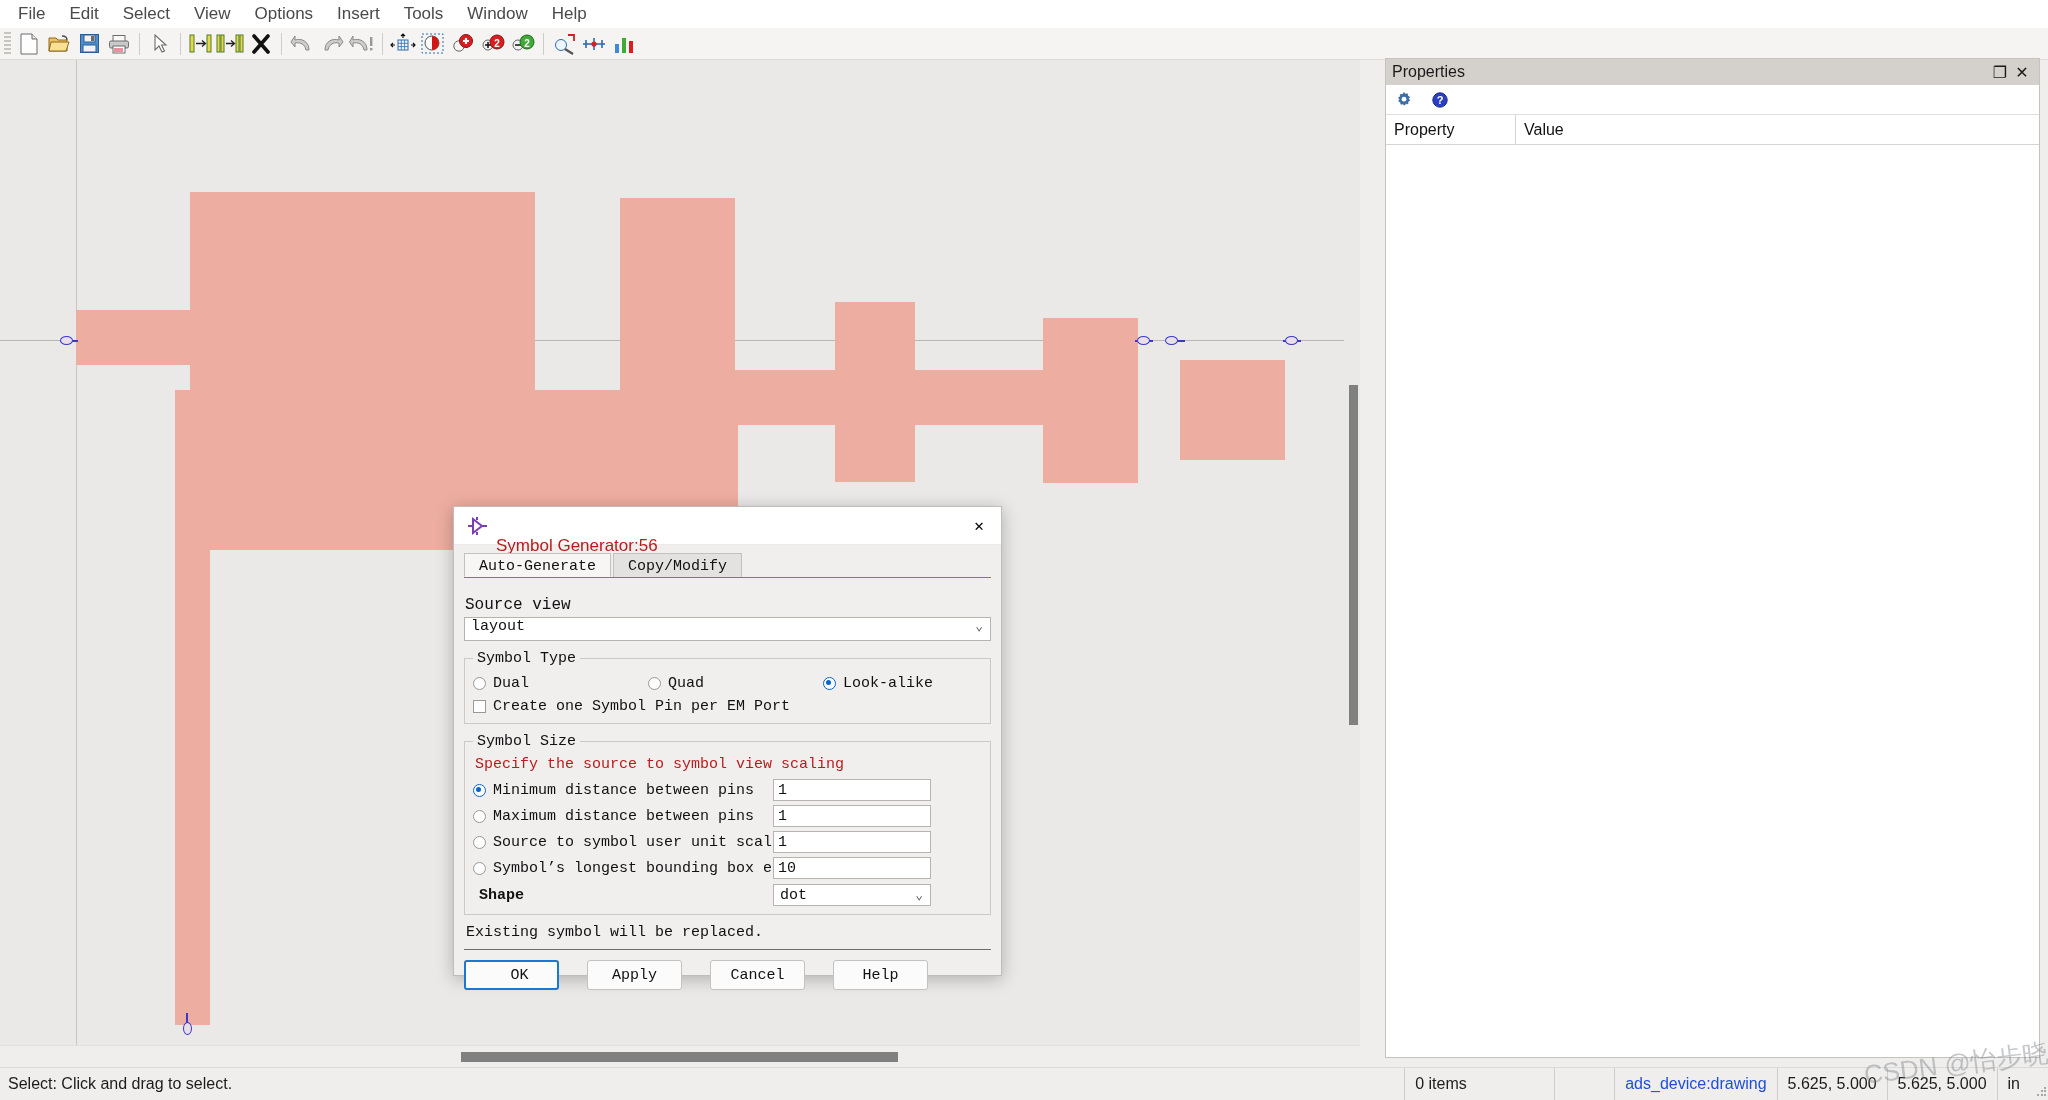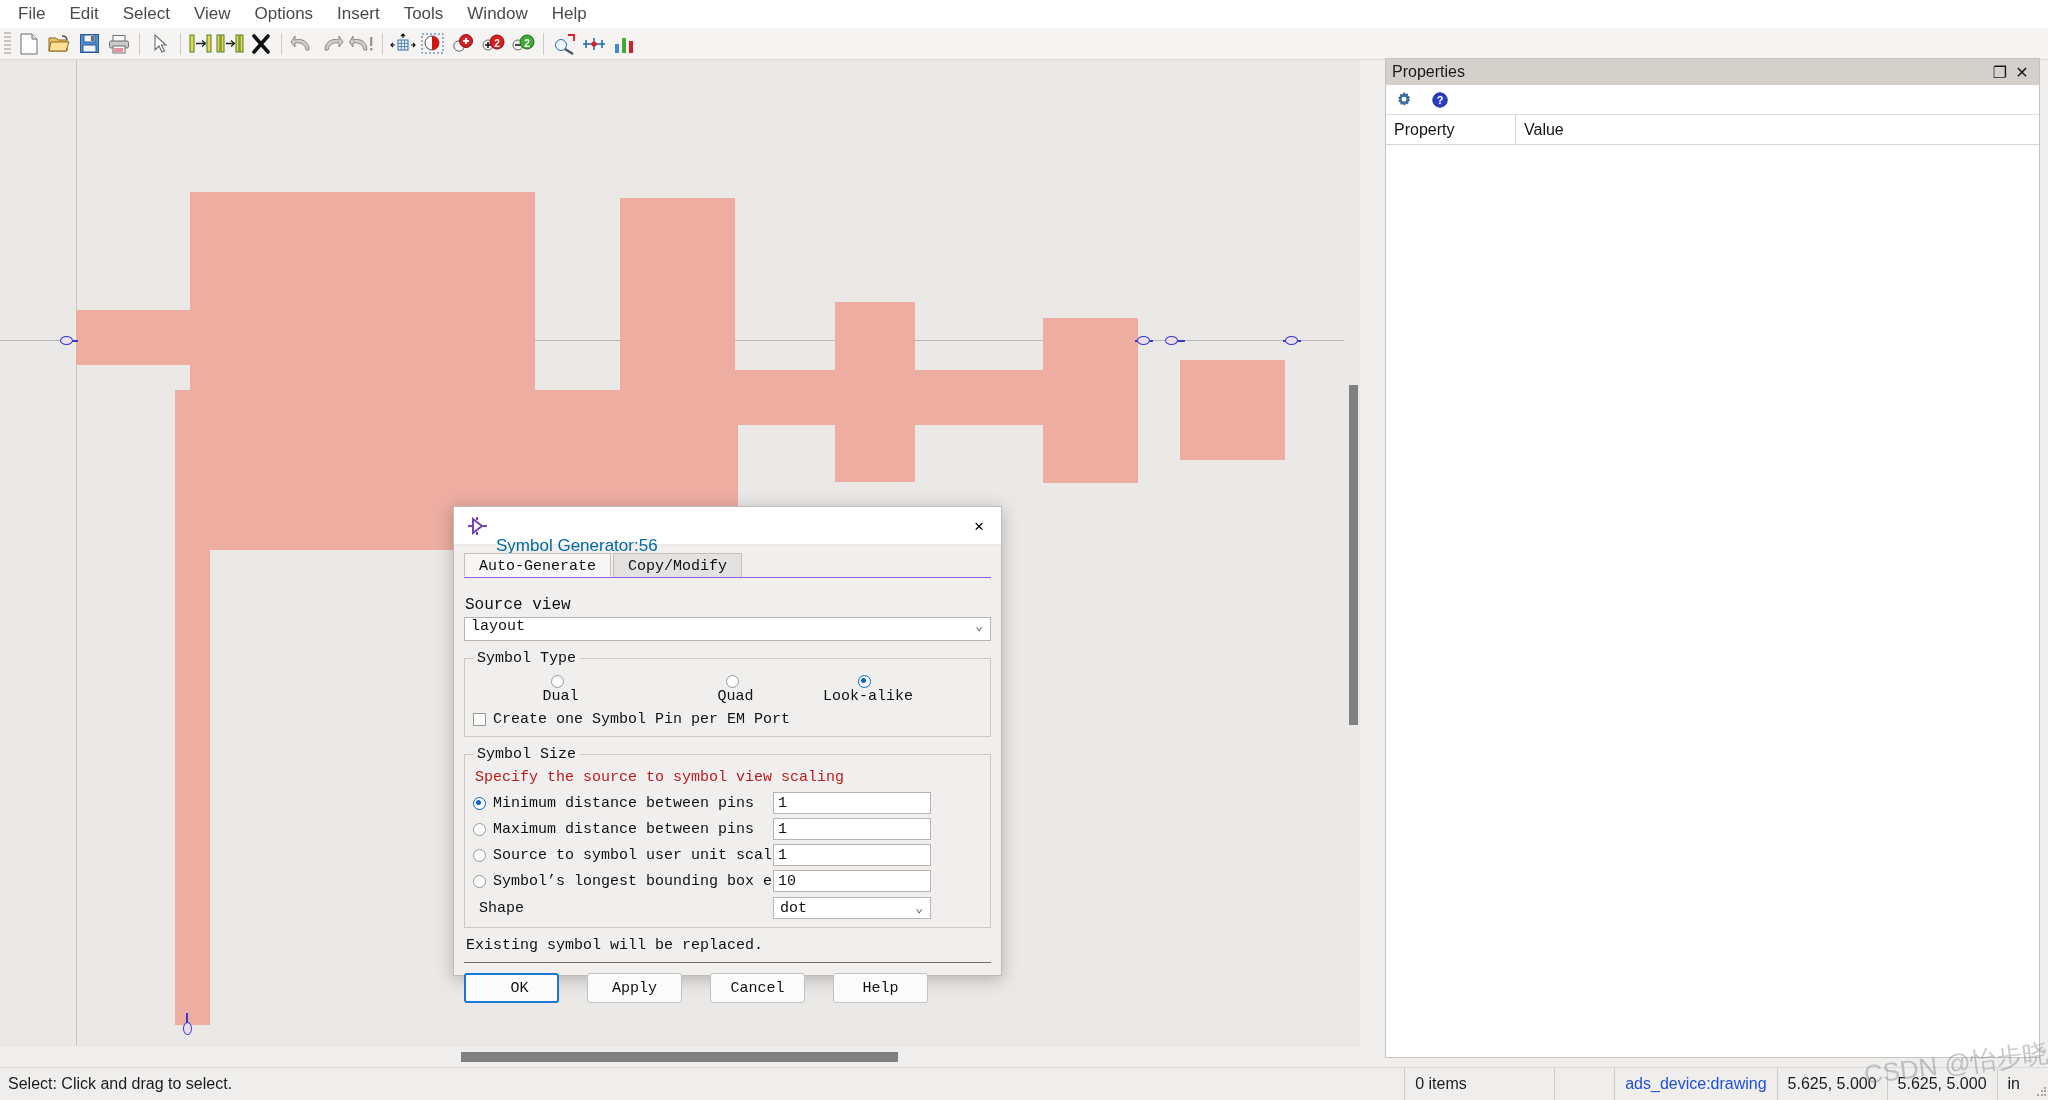--- a/index.html
+++ b/index.html
@@ -240,21 +240,21 @@
     height: 38px;
     background: #ffffff;
     display: flex; align-items: center;
     padding: 0 0 0 12px;
     border-bottom: 1px solid #eceae8;
   }
   .dlg-icon { width: 22px; height: 22px; margin-right: 8px; flex: none; }
   .dlg-title {
     flex: 1;
     font-size: 17px;
-    color: #0369a1;
+    color: #b91c1c;
     font-family: "Liberation Sans", sans-serif;
     margin-top: 40px;
   }
   .dlg-close {
     width: 44px; height: 37px;
     display: flex; align-items: center; justify-content: center;
     cursor: default;
   }
   .dlg-body { padding: 8px 10px 0 10px; }
   .tabstrip {
@@ -325,21 +325,21 @@
   .checkbox {
     width: 13px; height: 13px;
     border: 1.6px solid #9b9895;
     background: #fdfdfd;
     margin-right: 7px;
     flex: none;
     cursor: default;
   }
   .opt-label { font-size: 15px; color: #111; white-space: nowrap; }
   .symtype-row { display: flex; align-items: center; margin: 4px 0 6px 0; }
-  .symtype-col { display: flex; align-items: center; flex-direction: column; }
+  .symtype-col { display: flex; align-items: center; }
   .c1 { width: 175px; }
   .c2 { width: 175px; }
   .note { font-size: 15px; color: #b91c1c; margin: 2px 0 6px 2px; }
   .size-row {
     display: flex; align-items: center;
     margin-bottom: 4px;
   }
   .size-row .lbl-wrap {
     display: flex; align-items: center;
     width: 300px;
@@ -349,21 +349,21 @@
     border: 1px solid #b6b3b0;
     background: #ffffff;
     font-family: "Liberation Mono", monospace;
     font-size: 15px; color: #111;
     padding: 0 4px;
     outline: none;
   }
   .shape-row {
     display: flex; align-items: center; margin-top: 5px;
   }
-  .shape-row .lbl-wrap { width: 300px; padding-left: 6px; }
+  .shape-row .lbl-wrap { width: 300px; padding-left: 6px; font-weight: bold; }
   .combo-sm {
     width: 158px; height: 22px;
     background: #ffffff;
     border: 1px solid #b6b3b0;
     display: flex; align-items: center;
     padding: 0 4px 0 6px;
     font-size: 15px; color: #111;
     cursor: default;
   }
   .existing-note {

